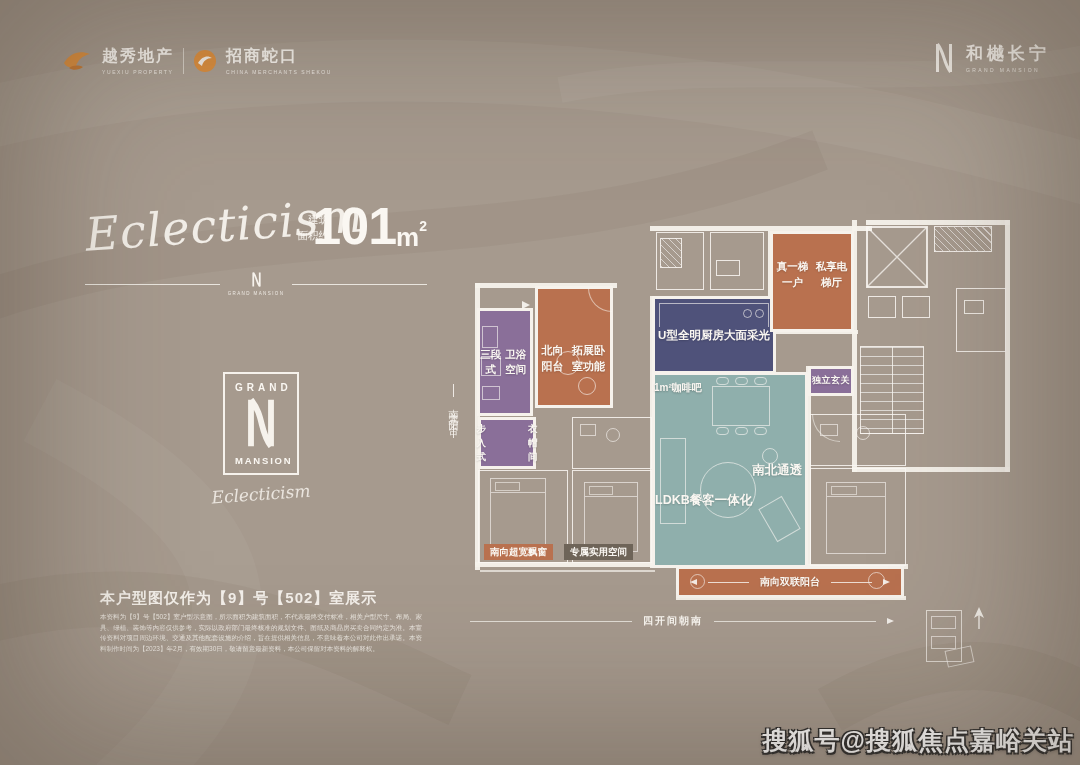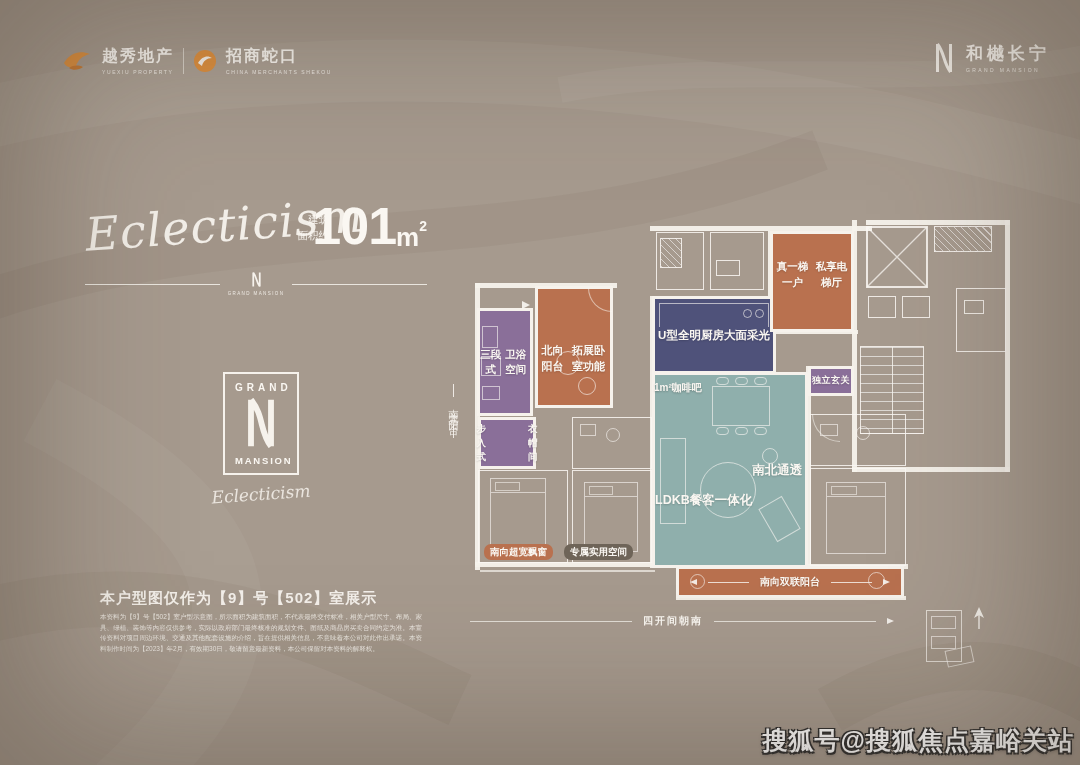--- a/index.html
+++ b/index.html
@@ -31,21 +31,21 @@
   .hdr-en{font-size:5px;letter-spacing:1.6px;opacity:.85;margin-top:2px;}
   .hdr-group{display:flex;align-items:center;gap:9px;}
   .hdr-divider{width:1px;height:26px;background:rgba(250,247,243,.55);}
   
   .script{font-family:"DejaVu Serif","Liberation Serif",serif;font-style:italic;
     color:#f6f2ec;transform:rotate(-4deg);opacity:.96;}
   .area-num{font-size:52px;font-weight:600;letter-spacing:-1px;line-height:1;}
   .area-unit{font-size:26px;font-weight:600;}
   .hline{height:1px;background:rgba(250,247,243,.8);flex:1;}
   .chip{position:absolute;font-size:9.5px;font-weight:600;padding:2px 6px;line-height:1.3;
-    color:#faf7f2;white-space:nowrap;border-radius:7px;}
+    color:#faf7f2;white-space:nowrap;}
   .vtext{writing-mode:vertical-rl;letter-spacing:4px;}
   .tick{width:1px;height:13px;background:rgba(250,247,243,.85);margin:4px auto;}
   .arrowhead-r{width:0;height:0;border-top:3.5px solid transparent;border-bottom:3.5px solid transparent;
     border-left:7px solid rgba(250,247,243,.9);}
   .arrowhead-l{width:0;height:0;border-top:3.5px solid transparent;border-bottom:3.5px solid transparent;
     border-right:7px solid rgba(250,247,243,.9);}
   .lblrow{display:flex;align-items:center;gap:11px;}
   .watermark{position:absolute;right:6px;bottom:8px;font-size:25px;font-weight:700;color:#ffffff;
     text-shadow:-1.5px -1.5px 0 #2c2c2c,1.5px -1.5px 0 #2c2c2c,-1.5px 1.5px 0 #2c2c2c,1.5px 1.5px 0 #2c2c2c,0 2px 4px rgba(0,0,0,.45);
     letter-spacing:1px;}

